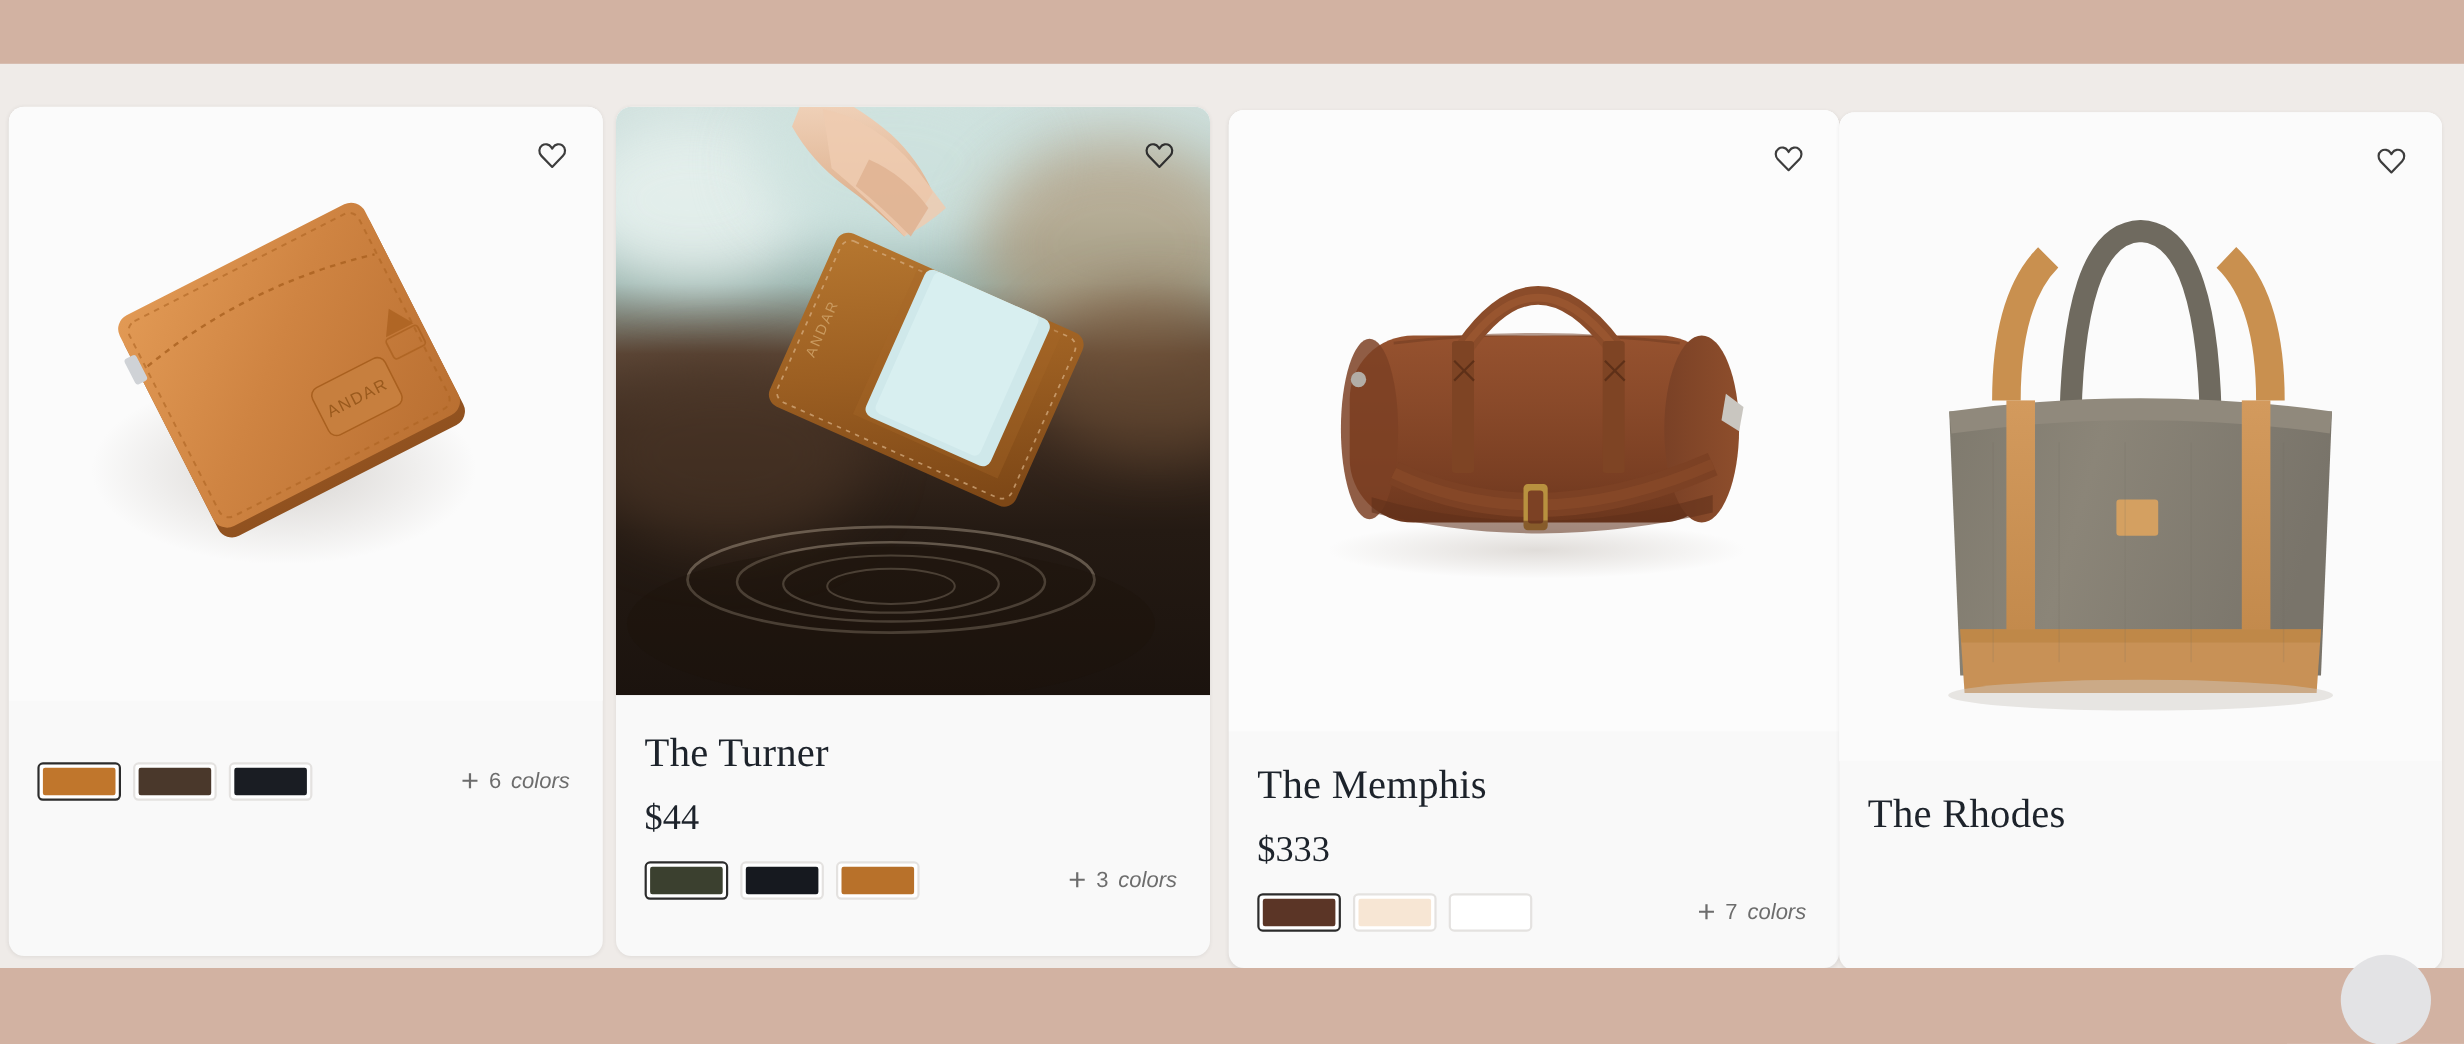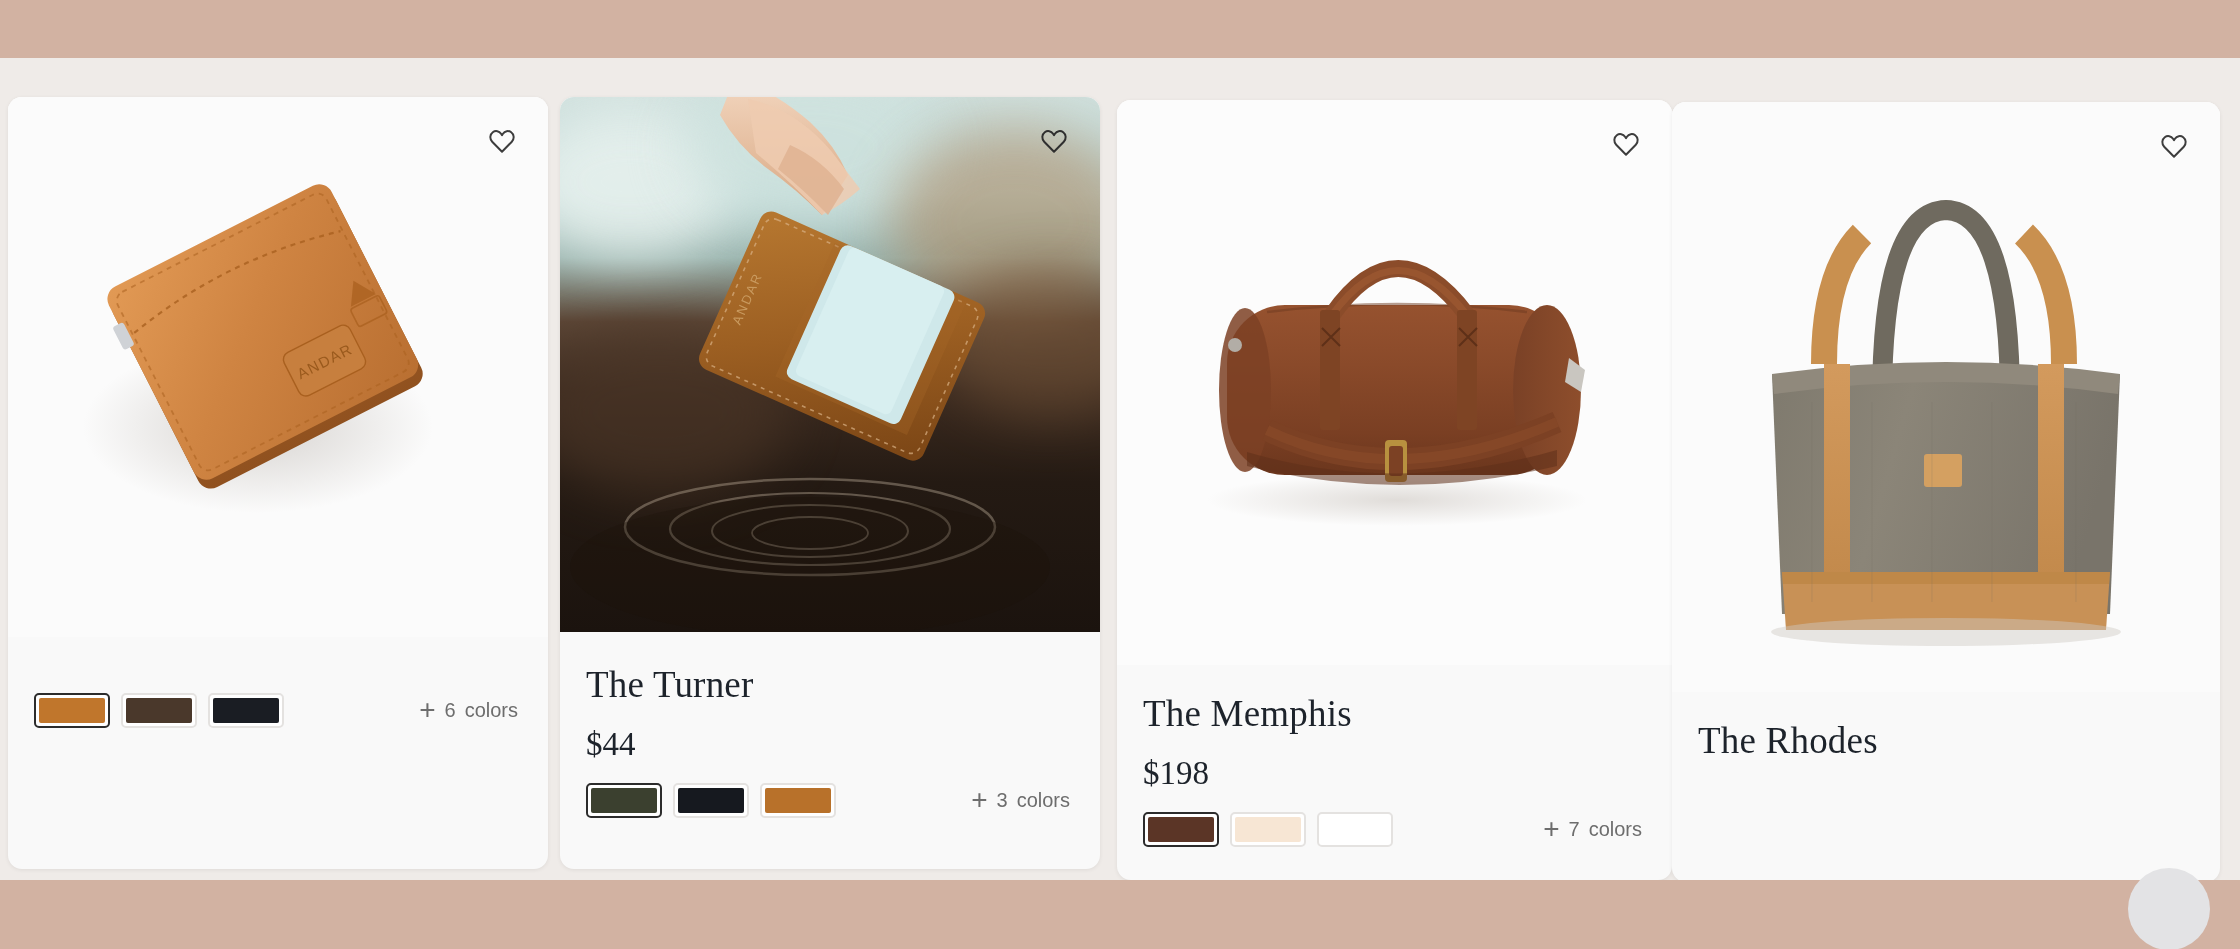--- a/index.html
+++ b/index.html
@@ -157,21 +157,21 @@
     padding-right: 4px;
   }
   .more-colors .plus {
     font-size: 28px;
     line-height: 1;
     color: #6d6d6d;
     position: relative;
     top: -1px;
   }
   .more-colors .count { color: #6d6d6d; }
-  .more-colors .word { color: #6d6d6d; }
+  .more-colors .word { color: #6d6d6d; font-style: italic; }
 
   
   .fab {
     position: absolute;
     left: 2128px;
     top: 868px;
     width: 82px;
     height: 82px;
     border-radius: 50%;
     background: #e3e3e5;
@@ -407,21 +407,21 @@
         <button class="wish-btn">
           <span>
             <svg width="28" height="26" viewBox="0 0 24 22" fill="none" stroke="#3d3d3d" stroke-width="1.7" stroke-linejoin="round">
               <path d="M12 20.2 L3.6 11.6 C1.3 9.2 1.5 5.4 4.1 3.5 C6.4 1.8 9.6 2.4 11.2 4.8 L12 6 L12.8 4.8 C14.4 2.4 17.6 1.8 19.9 3.5 C22.5 5.4 22.7 9.2 20.4 11.6 Z"></path>
             </svg>
           </span>
         </button>
       </div>
       <div class="info">
         <h3 class="title">The Memphis</h3>
-        <div class="price">$198</div>
+        <div class="price">$333</div>
         <div class="swatch-row">
           <div class="swatches">
             <span class="swatch selected">
               <span class="chip" style="background:#5b3526"></span>
             </span>
             <span class="swatch">
               <span class="chip" style="background:#f7e6d4"></span>
             </span>
             <span class="swatch">
               <span class="chip" style="background:#eda košer"></span>

